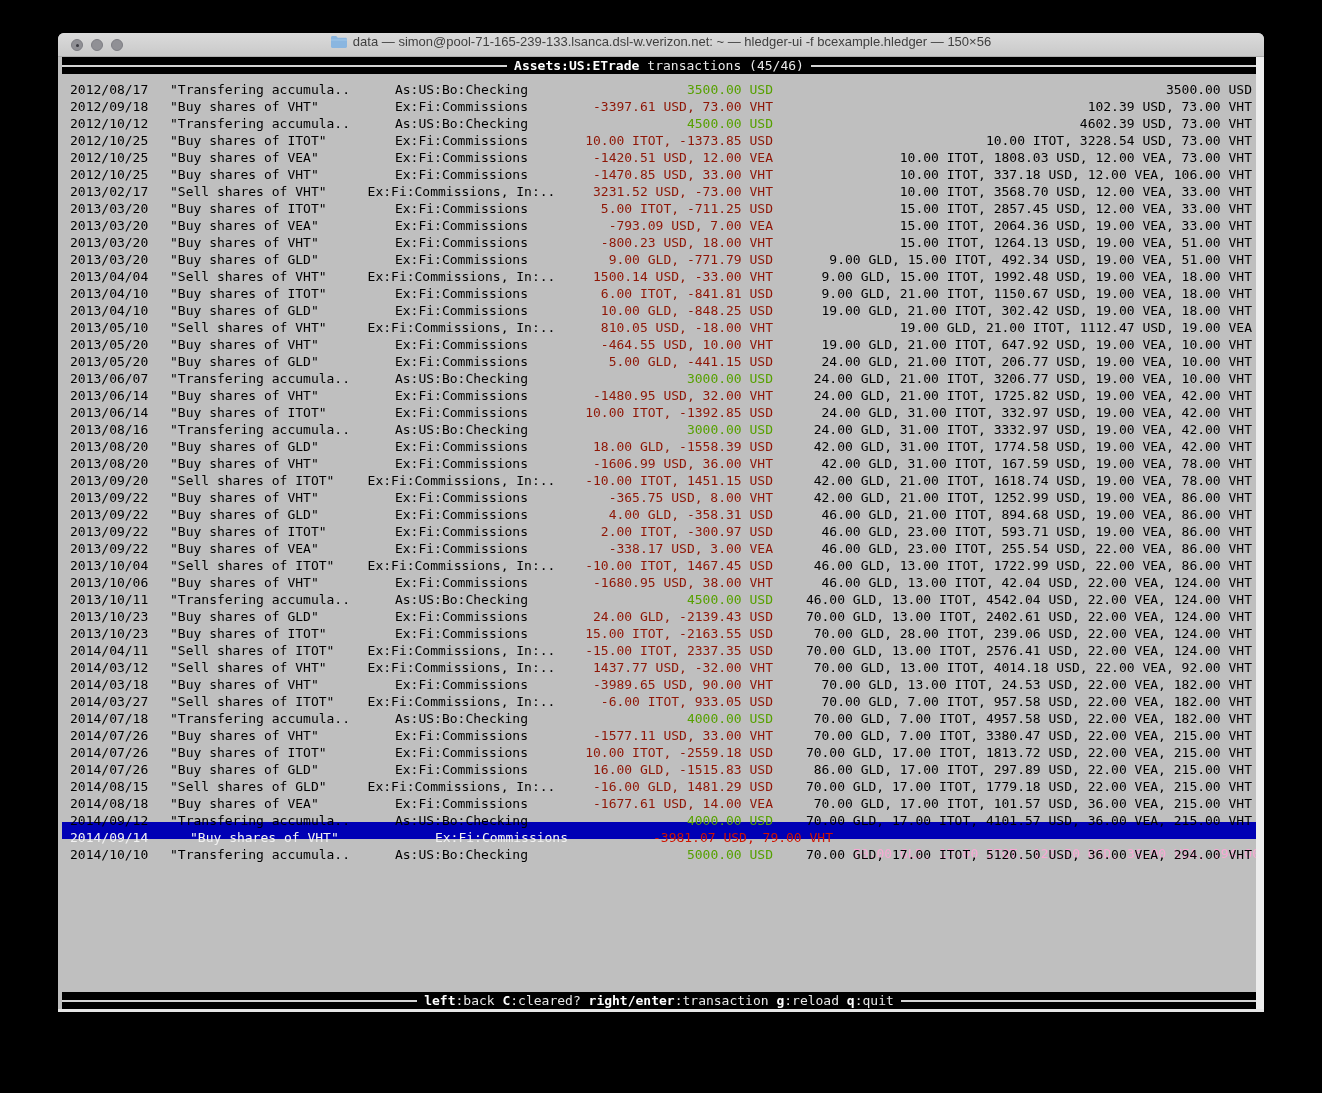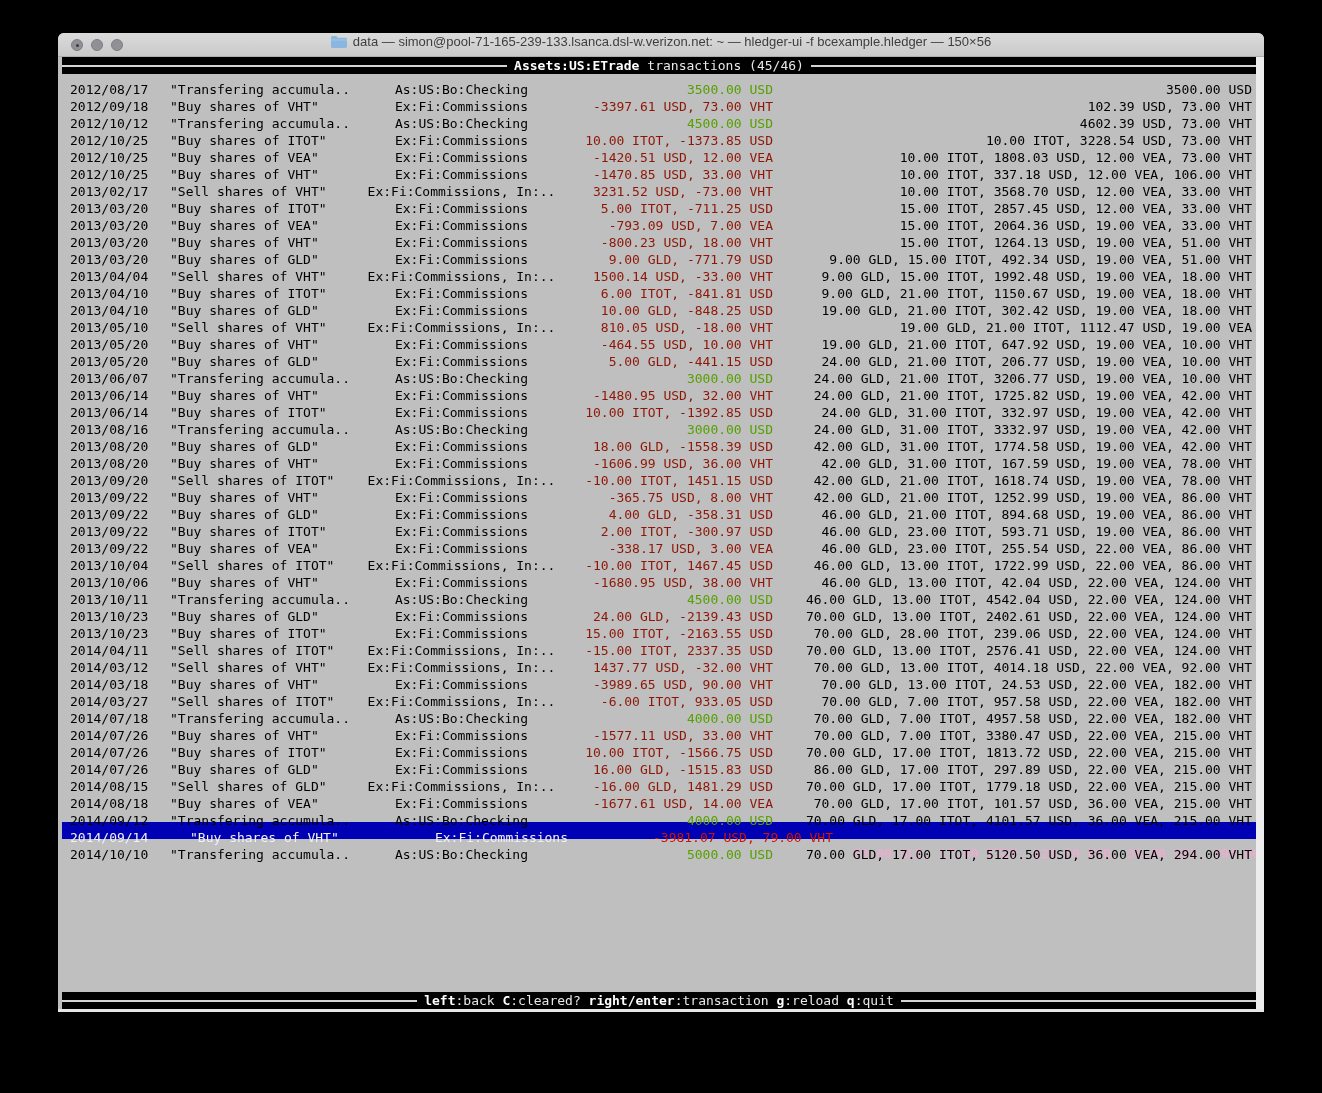--- a/index.html
+++ b/index.html
@@ -335,21 +335,21 @@
     <span class="c-date">2014/07/26</span>
     <span class="c-desc">"Buy shares of VHT"</span>
     <span class="c-acct">Ex:Fi:Commissions</span>
     <span class="c-amt red">-1577.11 USD, 33.00 VHT</span>
     <span class="c-bal">70.00 GLD, 7.00 ITOT, 3380.47 USD, 22.00 VEA, 215.00 VHT</span>
   </div>
         <div class="trow">
     <span class="c-date">2014/07/26</span>
     <span class="c-desc">"Buy shares of ITOT"</span>
     <span class="c-acct">Ex:Fi:Commissions</span>
-    <span class="c-amt red">10.00 ITOT, -1566.75 USD</span>
+    <span class="c-amt red">10.00 ITOT, -2559.18 USD</span>
     <span class="c-bal">70.00 GLD, 17.00 ITOT, 1813.72 USD, 22.00 VEA, 215.00 VHT</span>
   </div>
         <div class="trow">
     <span class="c-date">2014/07/26</span>
     <span class="c-desc">"Buy shares of GLD"</span>
     <span class="c-acct">Ex:Fi:Commissions</span>
     <span class="c-amt red">16.00 GLD, -1515.83 USD</span>
     <span class="c-bal">86.00 GLD, 17.00 ITOT, 297.89 USD, 22.00 VEA, 215.00 VHT</span>
   </div>
         <div class="trow">

